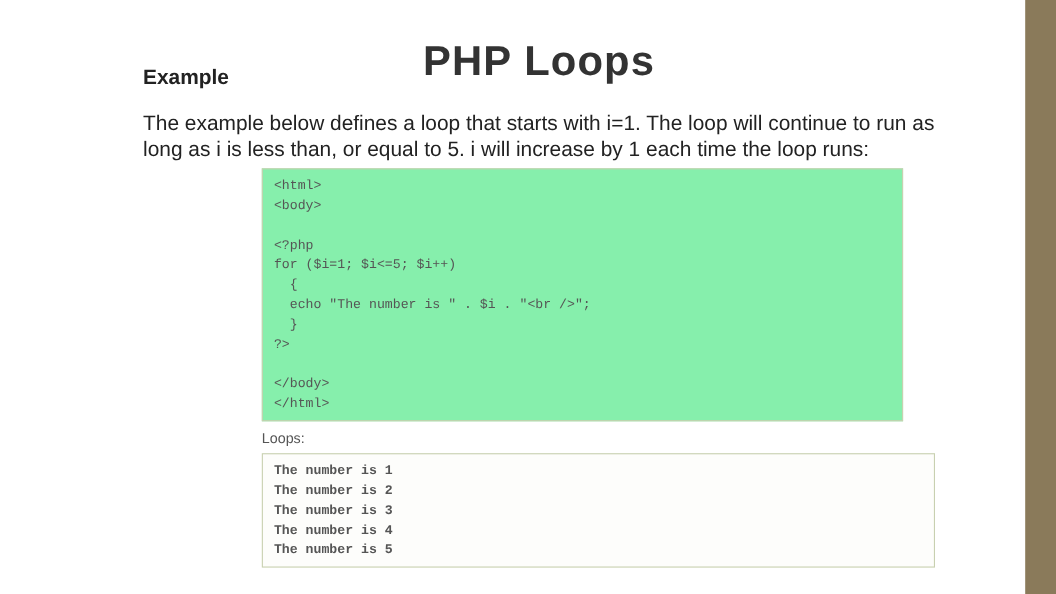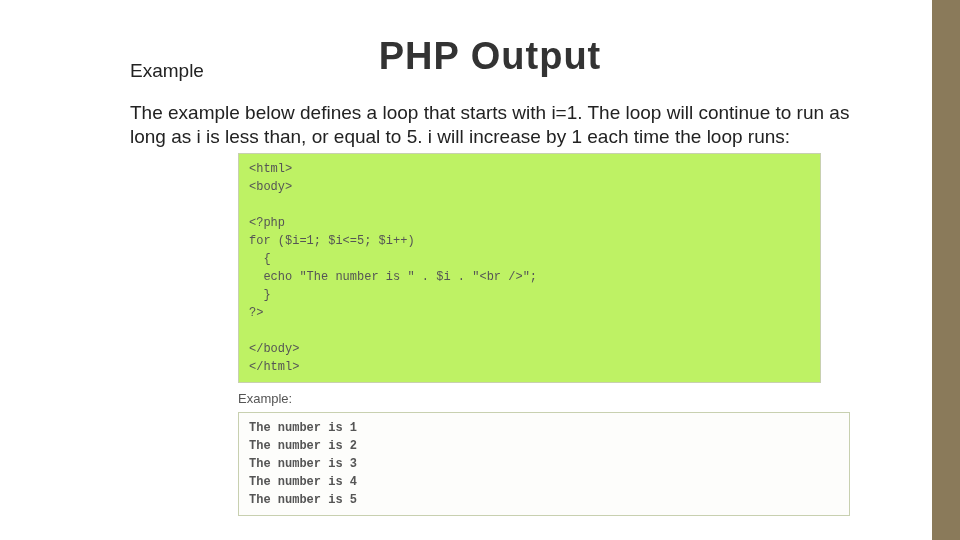--- a/index.html
+++ b/index.html
@@ -29,38 +29,38 @@
     .title {
       font-family: Impact, 'Arial Black', sans-serif;
       font-size: 38px;
       font-weight: bold;
       color: #333;
       text-align: center;
       margin-left: -60px;
       letter-spacing: 1px;
     }
     .example-label {
-      font-weight: normal;
+      font-weight: bold;
       font-size: 19px;
       color: #222;
       margin-top: -18px;
     }
     .description {
       font-size: 19px;
       color: #222;
       line-height: 1.25;
       margin-top: 19px;
       padding-right: 38px;
     }
     .code-block {
       margin-top: 4px;
       margin-left: 108px;
       margin-right: 89px;
       border: 1px solid #c8d0b0;
-      background: #bef264;
+      background: #86efac;
       padding: 6px 10px;
       font-family: 'Courier New', monospace;
       font-size: 12px;
       color: #555;
       line-height: 1.5;
       white-space: pre;
     }
     .output-label {
       margin-top: 8px;
       margin-left: 108px;
@@ -82,34 +82,34 @@
       white-space: pre;
       font-weight: bold;
     }
   </style>
 </head>
 <body>
 
 <div class="sidebar-accent"></div>
 
 <div class="content">
-  <h1 class="title">PHP Output</h1>
+  <h1 class="title">PHP Loops</h1>
   <div class="example-label">Example</div>
   <div class="description">The example below defines a loop that starts with i=1. The loop will continue to run as long as i is less than, or equal to 5. i will increase by 1 each time the loop runs:</div>
   <div class="code-block">&lt;html&gt;
 &lt;body&gt;
 
 &lt;?php
 for ($i=1; $i&lt;=5; $i++)
   {
   echo "The number is " . $i . "&lt;br /&gt;";
   }
 ?&gt;
 
 &lt;/body&gt;
 &lt;/html&gt;</div>
-  <div class="output-label">Example:</div>
+  <div class="output-label">Loops:</div>
   <div class="output-block">The number is 1
 The number is 2
 The number is 3
 The number is 4
 The number is 5</div>
 </div>
 
 </body></html>

